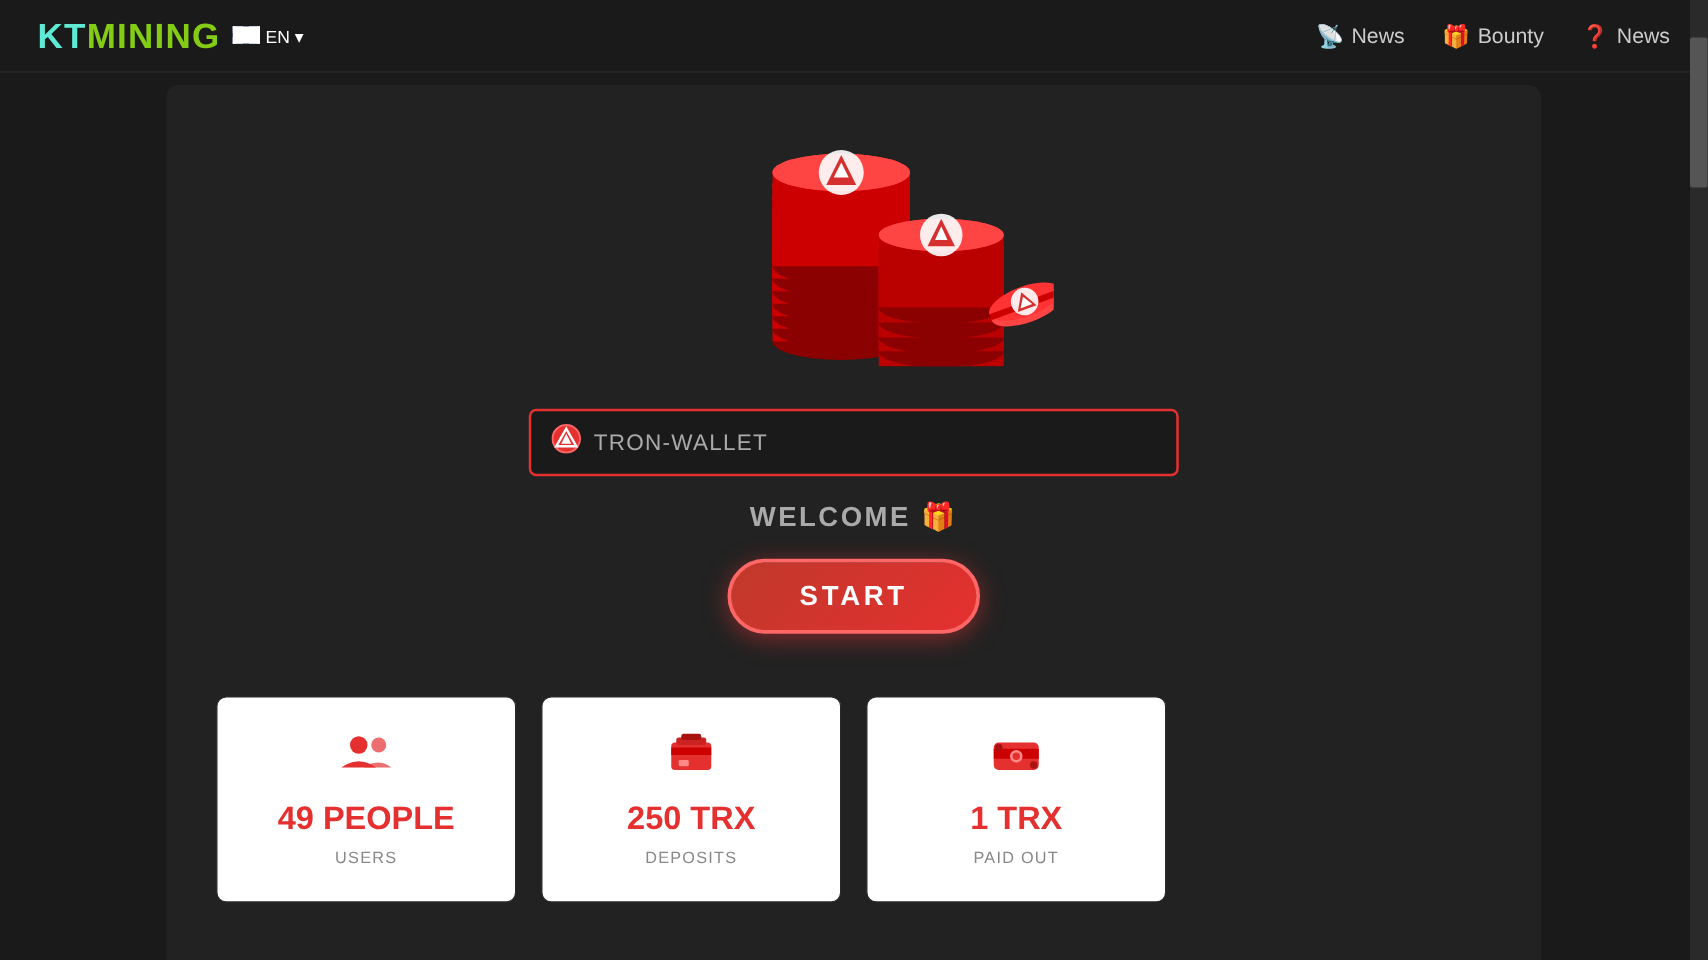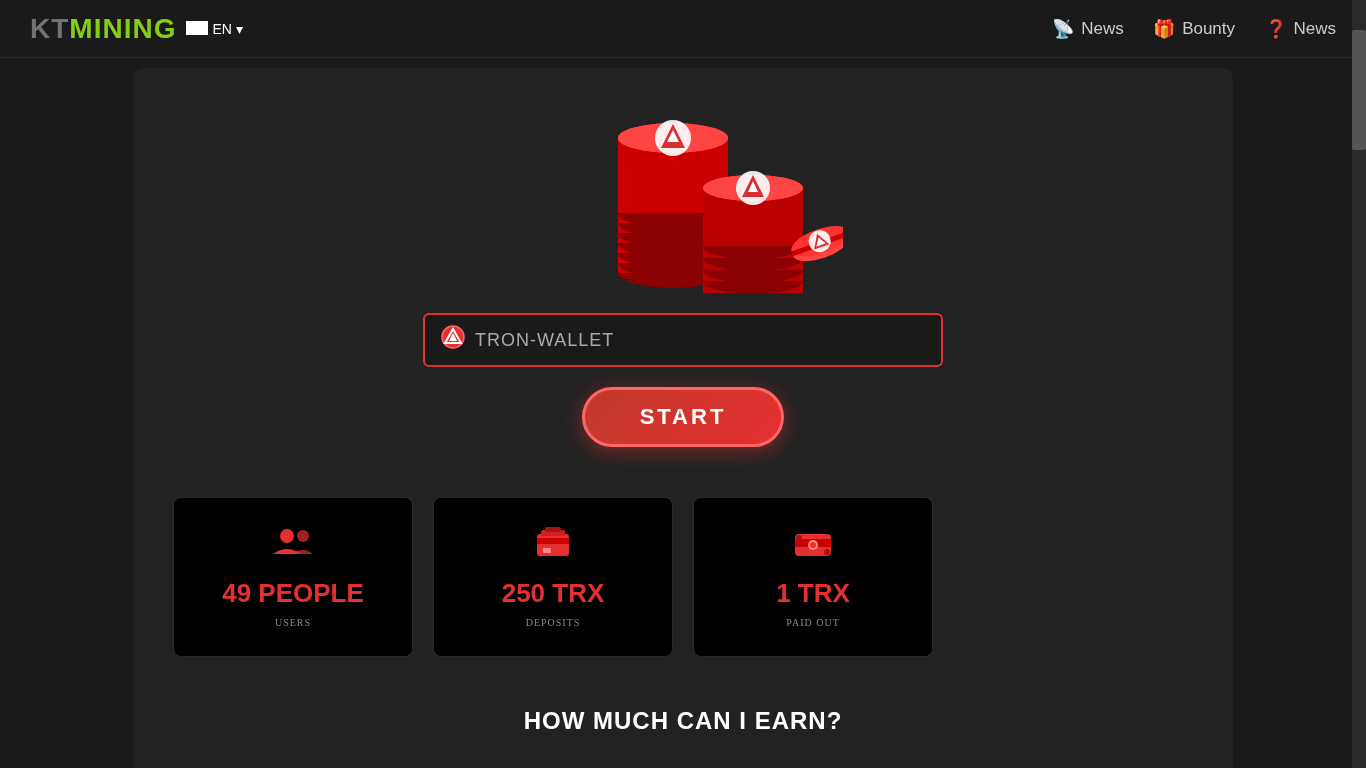--- a/index.html
+++ b/index.html
@@ -34,21 +34,21 @@
       gap: 10px;
     }
 
     .logo-text {
       font-size: 28px;
       font-weight: 900;
       letter-spacing: 1px;
     }
 
     .logo-kt {
-      color: #737373;
+      color: #5eead4;
     }
 
     .logo-mining {
       color: #84cc16;
     }
 
     .lang-selector {
       display: flex;
       gap: 4px;
       cursor: pointer;
@@ -104,20 +104,21 @@
 
     .wallet-input-wrapper {
       display: flex;
       align-items: center;
       border: 2px solid #e53030;
       border-radius: 6px;
       background: #1a1a1a;
       padding: 10px 16px;
       width: 520px;
       gap: 10px;
+      margin-top: 14px;
     }
 
     .tron-icon {
       color: #e53030;
       font-size: 22px;
       flex-shrink: 0;
     }
 
     .wallet-input {
       background: transparent;
@@ -167,21 +168,21 @@
 
     
     .stats-grid {
       display: grid;
       grid-template-columns: repeat(4, 1fr);
       gap: 20px;
       margin-bottom: 50px;
     }
 
     .stat-card {
-      background: #000000;
+      background: #ffffff;
       border-radius: 8px;
       padding: 28px 20px;
       display: flex;
       flex-direction: column;
       align-items: center;
       gap: 8px;
       border: 1px solid #2a2a2a;
     }
 
     .stat-icon {
@@ -191,24 +192,23 @@
     }
 
     .stat-value {
       color: #e53030;
       font-size: 26px;
       font-weight: 900;
     }
 
     .stat-label {
       color: #888;
-      font-size: 10px;
+      font-size: 13px;
       letter-spacing: 1px;
       text-transform: uppercase;
-      font-family: Liberation Serif, serif;
     }
 
     
     .earn-section {
       text-align: center;
     }
 
     .earn-title {
       font-size: 24px;
       font-weight: 900;
@@ -382,20 +382,23 @@
         <svg width="24" height="24" viewBox="0 0 24 24">
           <circle cx="12" cy="12" r="11" fill="#e53030" stroke="#ff6666" stroke-width="1.5"></circle>
           <polygon points="12,4 20,18 4,18" fill="none" stroke="#fff" stroke-width="2"></polygon>
           <polygon points="12,8 16,16 8,16" fill="#fff"></polygon>
         </svg>
       </span>
       <input type="text" class="wallet-input" placeholder="TRON-WALLET" style="">
     </div>
   </div>
 
+  <div class="welcome-section">
+    <div class="welcome-text">WELCOME 🎁</div>
+  </div>
 
   <div class="start-btn-container">
     <button class="start-btn">START</button>
   </div>
 
   <div class="stats-grid">
     <div class="stat-card">
       <div class="stat-icon">
         <svg width="40" height="32" viewBox="0 0 40 32">
           <circle cx="14" cy="10" r="7" fill="#e53030"></circle>

